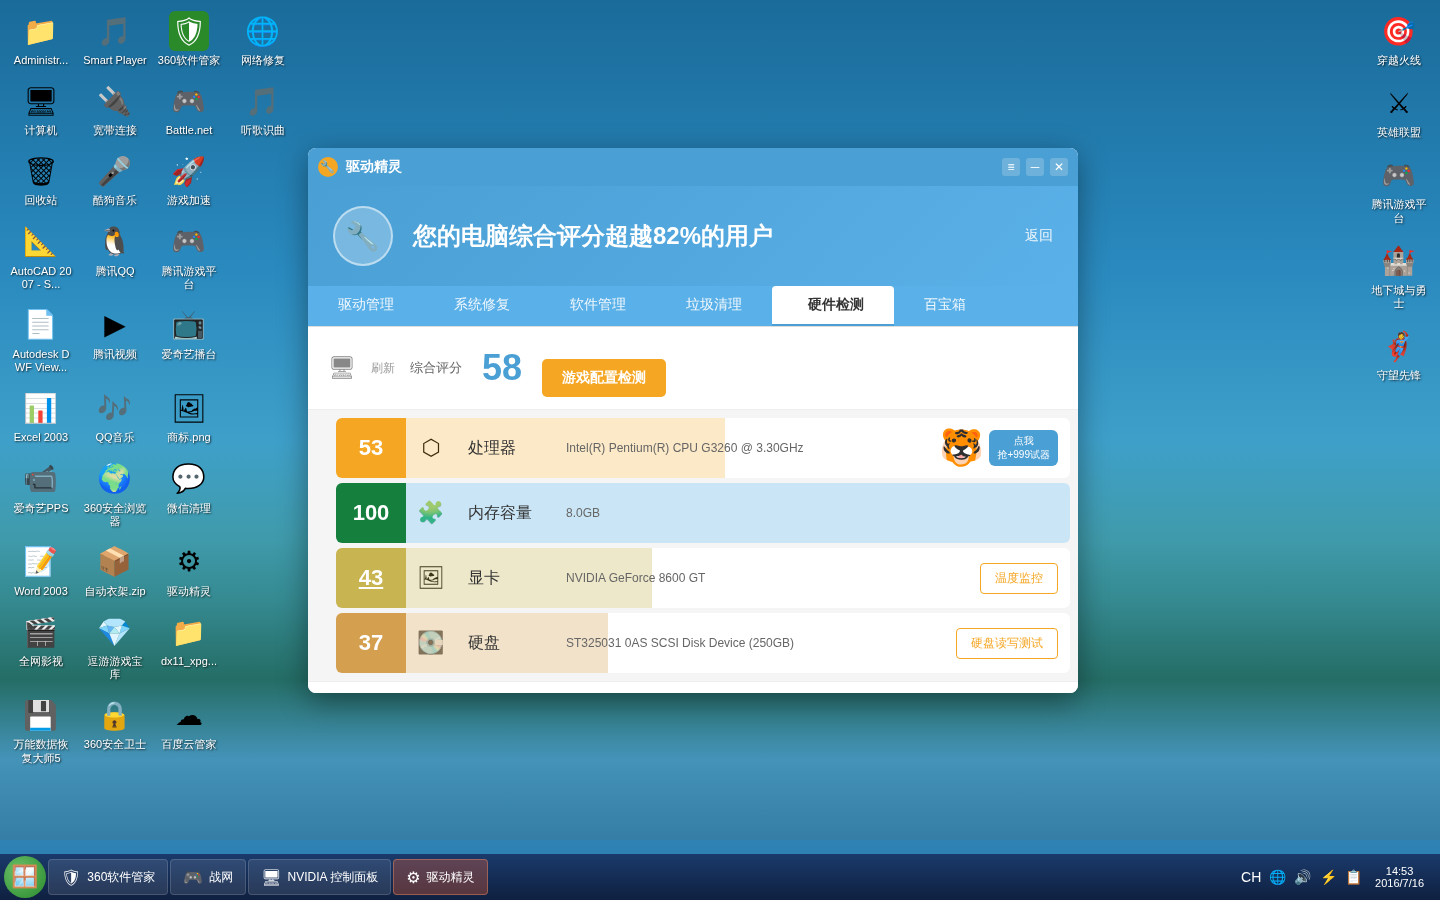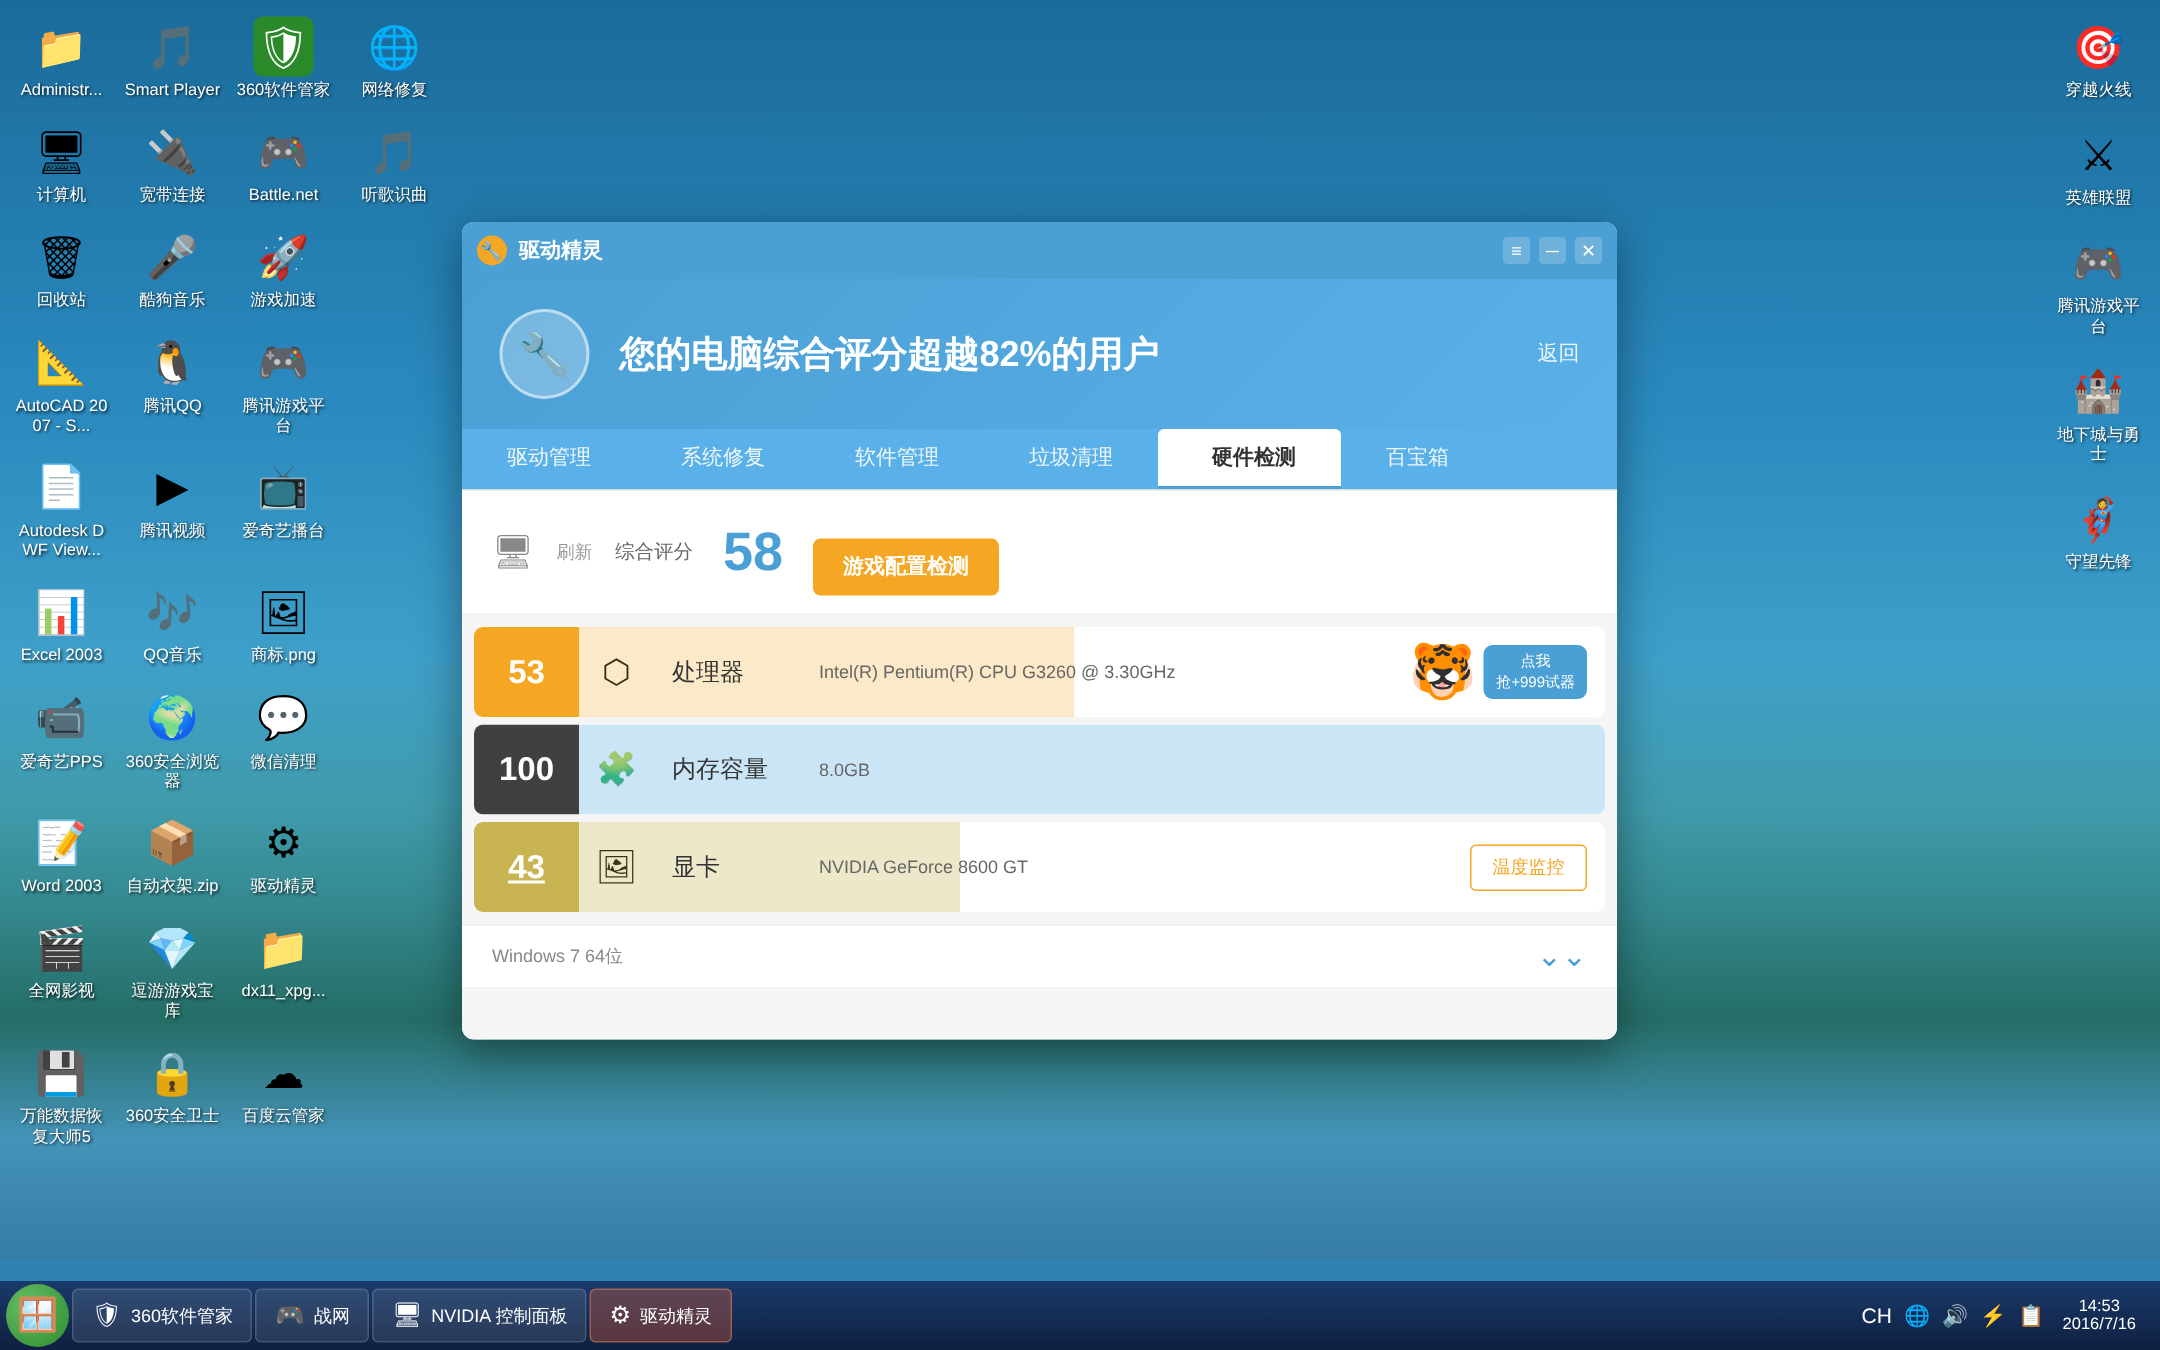--- a/index.html
+++ b/index.html
@@ -284,20 +284,21 @@
       font-weight: bold;
       margin-top: 20px;
     }
 
     
     .hardware-section {
       padding: 8px;
       display: flex;
       flex-direction: column;
       gap: 5px;
+      margin-left: 20px;
     }
 
     .hw-row {
       display: flex;
       align-items: center;
       border-radius: 6px;
       overflow: hidden;
       background: white;
       min-height: 60px;
     }
@@ -308,21 +309,21 @@
       align-items: center;
       justify-content: center;
       font-size: 22px;
       font-weight: bold;
       color: white;
       min-height: 60px;
       flex-shrink: 0;
     }
 
     .hw-score-box.orange { background: #f5a623; }
-    .hw-score-box.blue { background: #404040; text-align: center; }
+    .hw-score-box.blue { background: #15803d; text-align: center; }
 
     .hw-icon-box {
       width: 50px;
       display: flex;
       align-items: center;
       justify-content: center;
       font-size: 22px;
       background: white;
       min-height: 60px;
       flex-shrink: 0;
@@ -738,20 +739,32 @@
             <span>43</span>
           </div>
           <div class="hw-icon-box">🖼</div>
           <div style="position:relative;z-index:1;display:flex;align-items:center;flex:1;padding:0 12px;gap:8px;">
             <div class="hw-name">显卡</div>
             <div class="hw-info">NVIDIA GeForce 8600 GT</div>
             <button class="hw-action-btn" style="margin-left:auto;">温度监控</button>
           </div>
         </div>
 
+        <div class="hw-row" style="background:white; position:relative; overflow:hidden;">
+          <div style="position:absolute;left:70px;top:0;height:100%;background:#d4a050;opacity:0.3;width:calc(37% - 70px);"></div>
+          <div class="hw-score-box" style="background:#d4a050;">
+            <span>37</span>
+          </div>
+          <div class="hw-icon-box">💽</div>
+          <div style="position:relative;z-index:1;display:flex;align-items:center;flex:1;padding:0 12px;gap:8px;">
+            <div class="hw-name">硬盘</div>
+            <div class="hw-info">ST325031 0AS SCSI Disk Device (250GB)</div>
+            <button class="hw-action-btn" style="margin-left:auto; border-color:#f5a623; color:#f5a623;">硬盘读写测试</button>
+          </div>
+        </div>
 
       </div>
 
       <div class="window-bottom">
         <span class="os-info">Windows 7 64位</span>
         <span class="scroll-down-btn">⌄⌄</span>
       </div>
 
     </div>
   </div>

